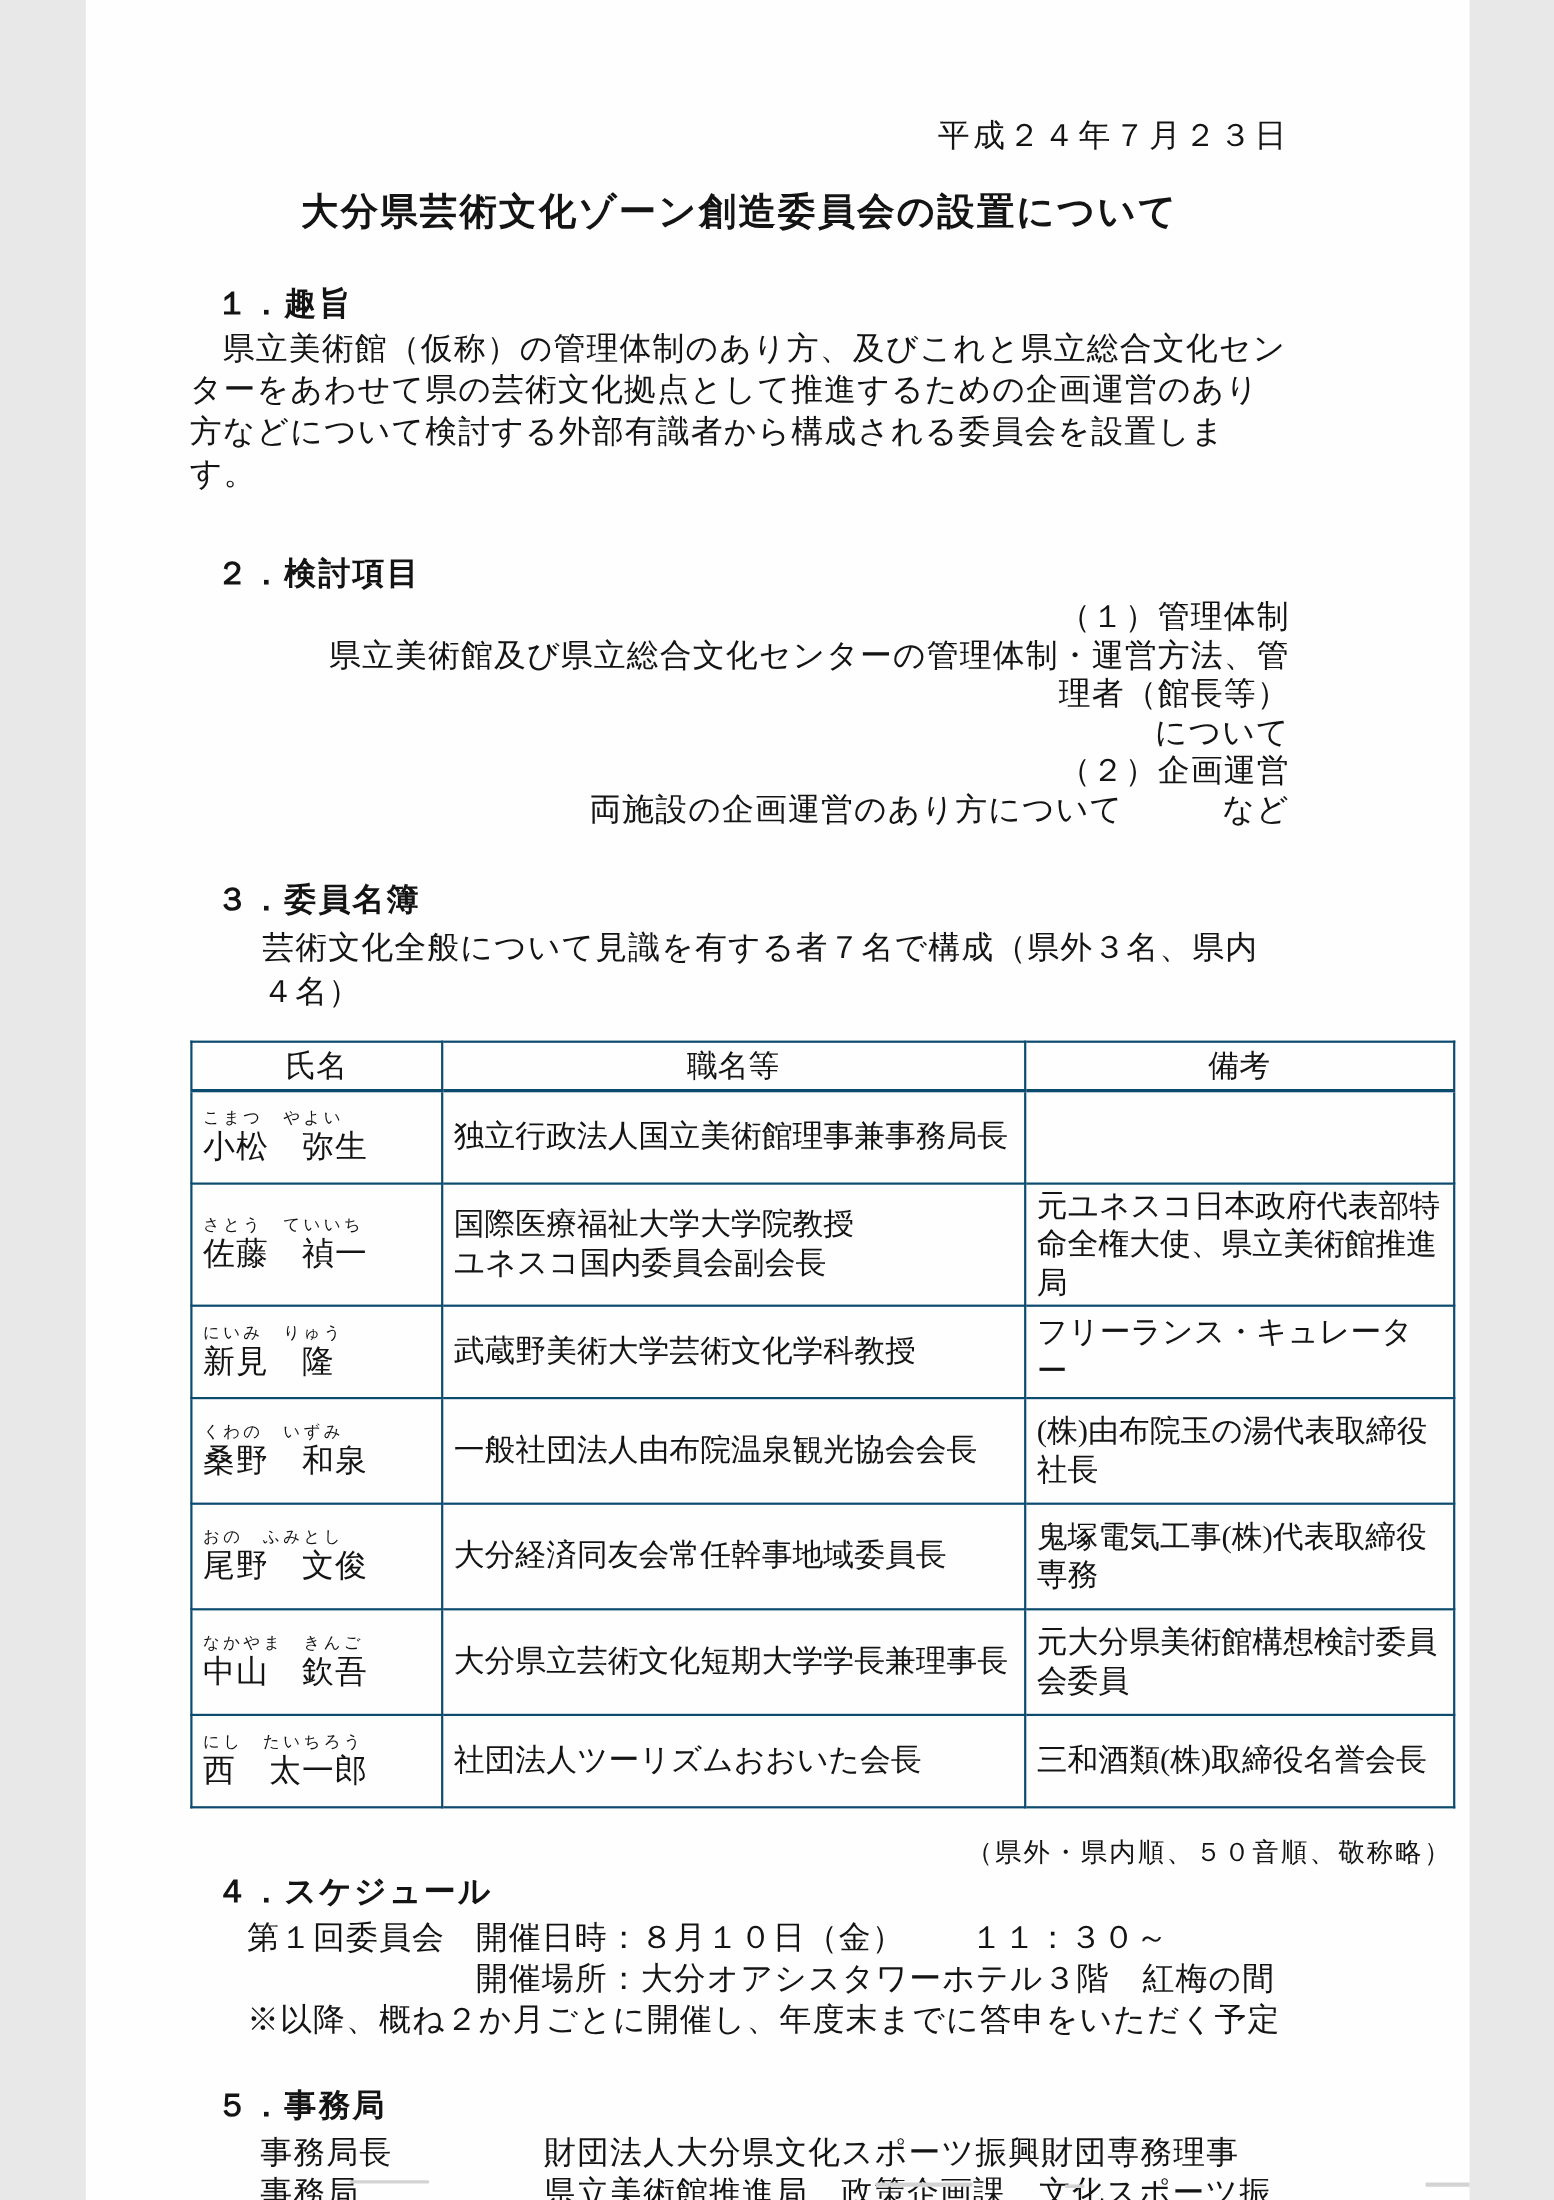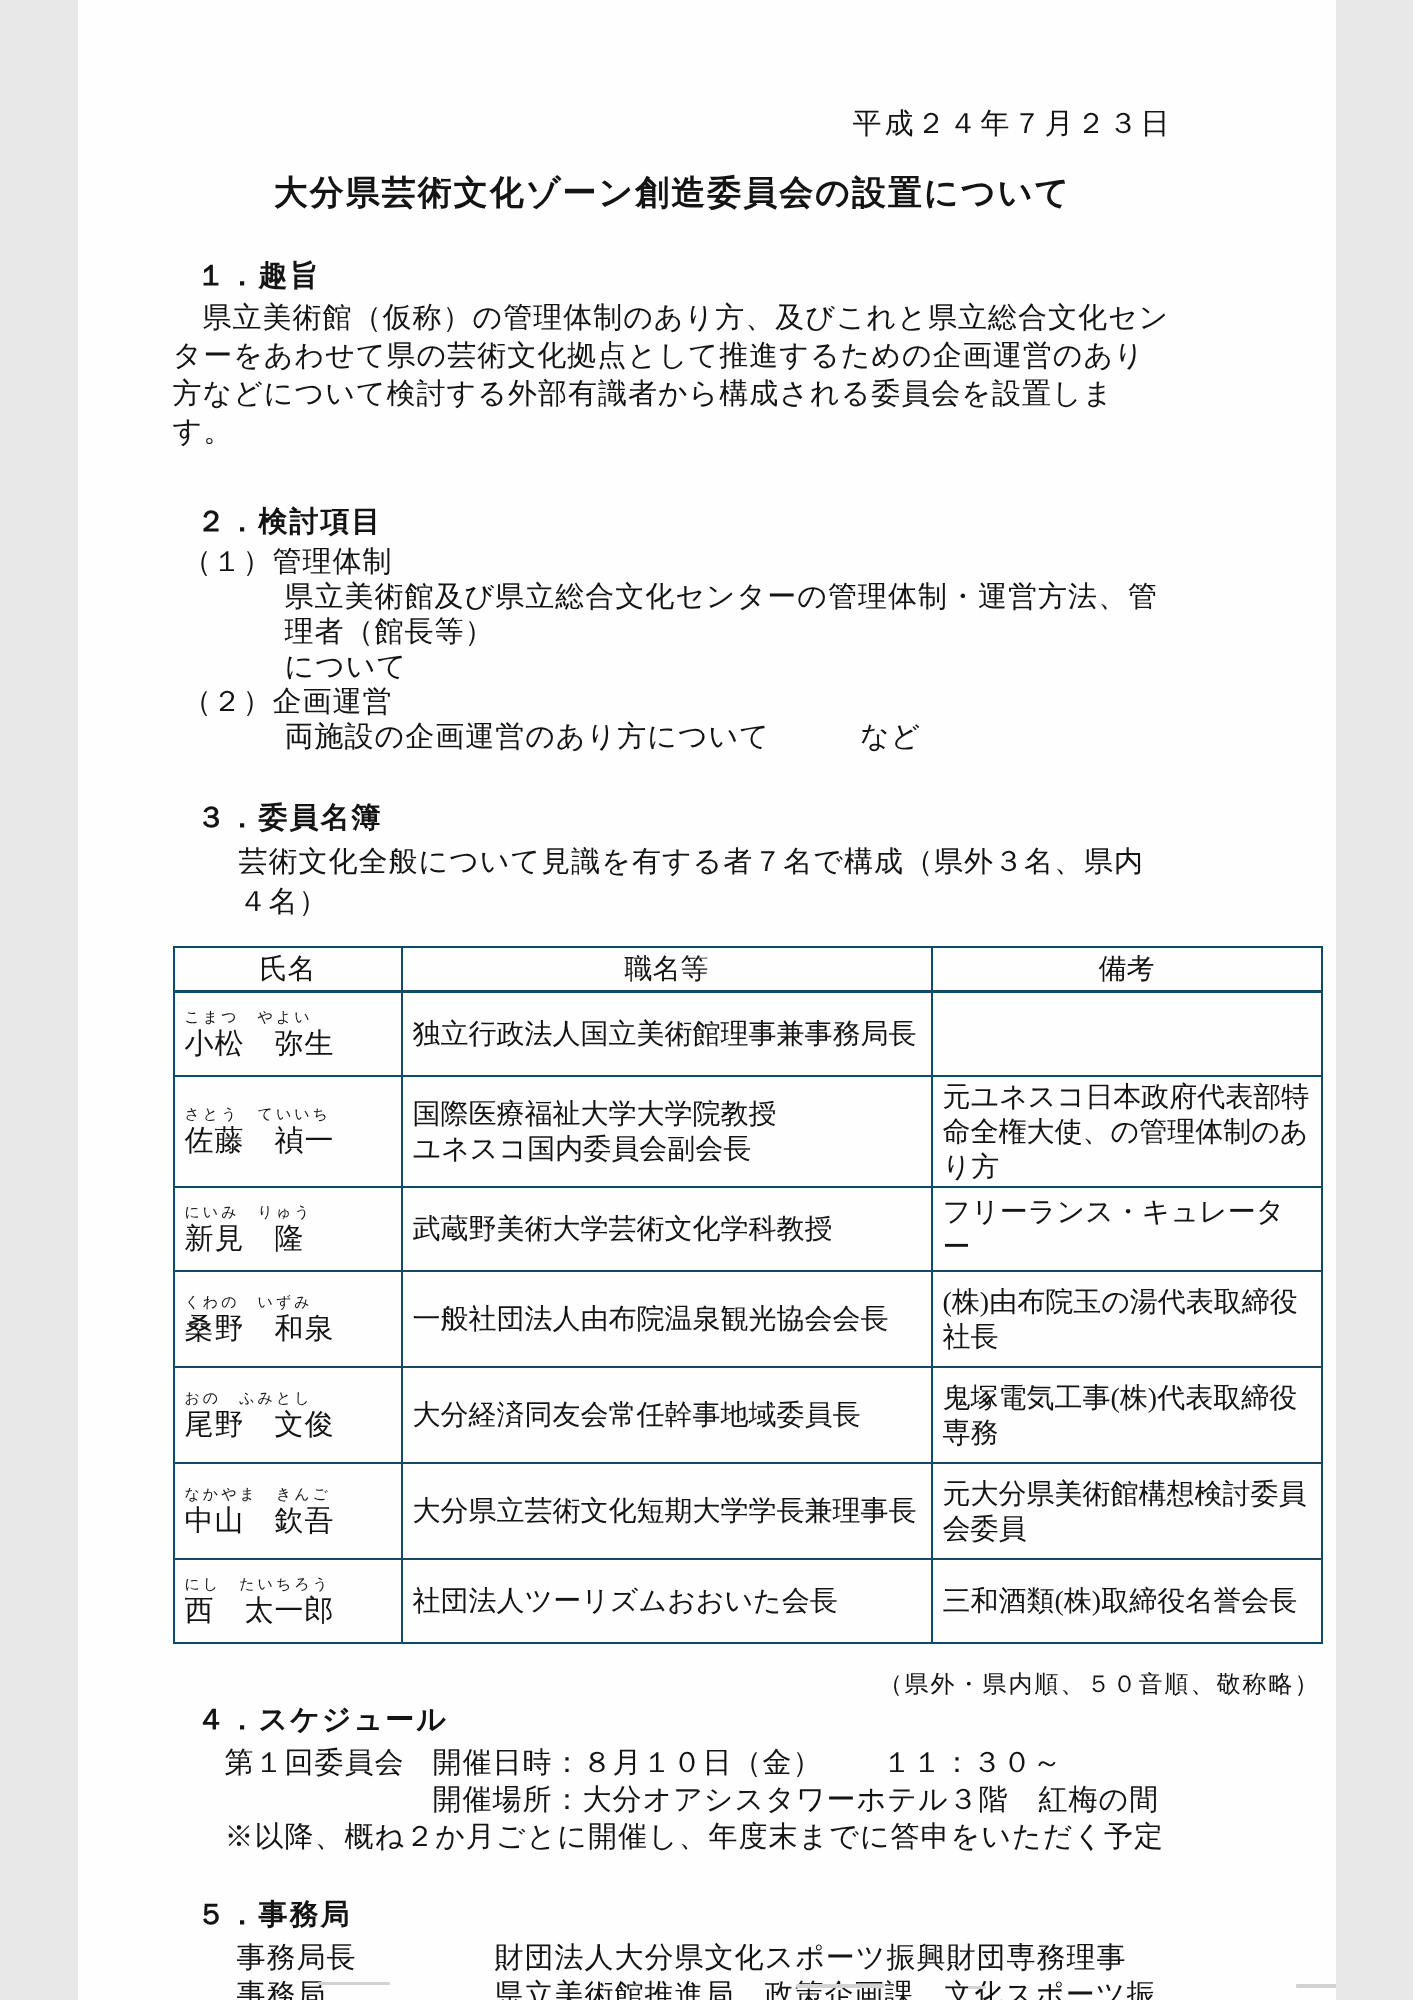--- a/index.html
+++ b/index.html
@@ -36,21 +36,21 @@
     letter-spacing:2px;
     margin-left:24px;
   }
   .s1-body{
     font-size:29px;
     line-height:38px;
     letter-spacing:1px;
     white-space:pre-line;
     margin-top:2px;
   }
-  .s2-block{font-size:29px;line-height:35px;letter-spacing:1px;margin-top:2px;}
+  .s2-block{font-size:29px;line-height:35px;letter-spacing:1px;margin-top:2px;text-align:right;}
   .s2-item-label{margin-left:10px;}
   .s2-item-body{margin-left:112px;white-space:pre-line;}
   .s3-body{
     font-size:29px;letter-spacing:1px;margin-left:66px;margin-top:4px;
   }
   .gap-s1{height:52px;}
   .gap-s2{height:44px;}
   .gap-s3{height:22px;}
 
   table.members{
@@ -165,21 +165,21 @@
           <td class="title-cell">独立行政法人国立美術館理事兼事務局長</td>
           <td class="remarks-cell"></td>
         </tr>
         <tr class="r-tall">
           <td class="name-cell">
             <span class="furigana">さとう　ていいち</span>
             <span class="member-name">佐藤　禎一</span>
           </td>
           <td class="title-cell">国際医療福祉大学大学院教授
 ユネスコ国内委員会副会長</td>
-          <td class="remarks-cell">元ユネスコ日本政府代表部特命全権大使、の管理体制のあり方</td>
+          <td class="remarks-cell">元ユネスコ日本政府代表部特命全権大使、県立美術館推進局</td>
         </tr>
         <tr class="r-short">
           <td class="name-cell">
             <span class="furigana">にいみ　りゅう</span>
             <span class="member-name">新見　隆</span>
           </td>
           <td class="title-cell">武蔵野美術大学芸術文化学科教授</td>
           <td class="remarks-cell">フリーランス・キュレーター</td>
         </tr>
         <tr class="r-med">

